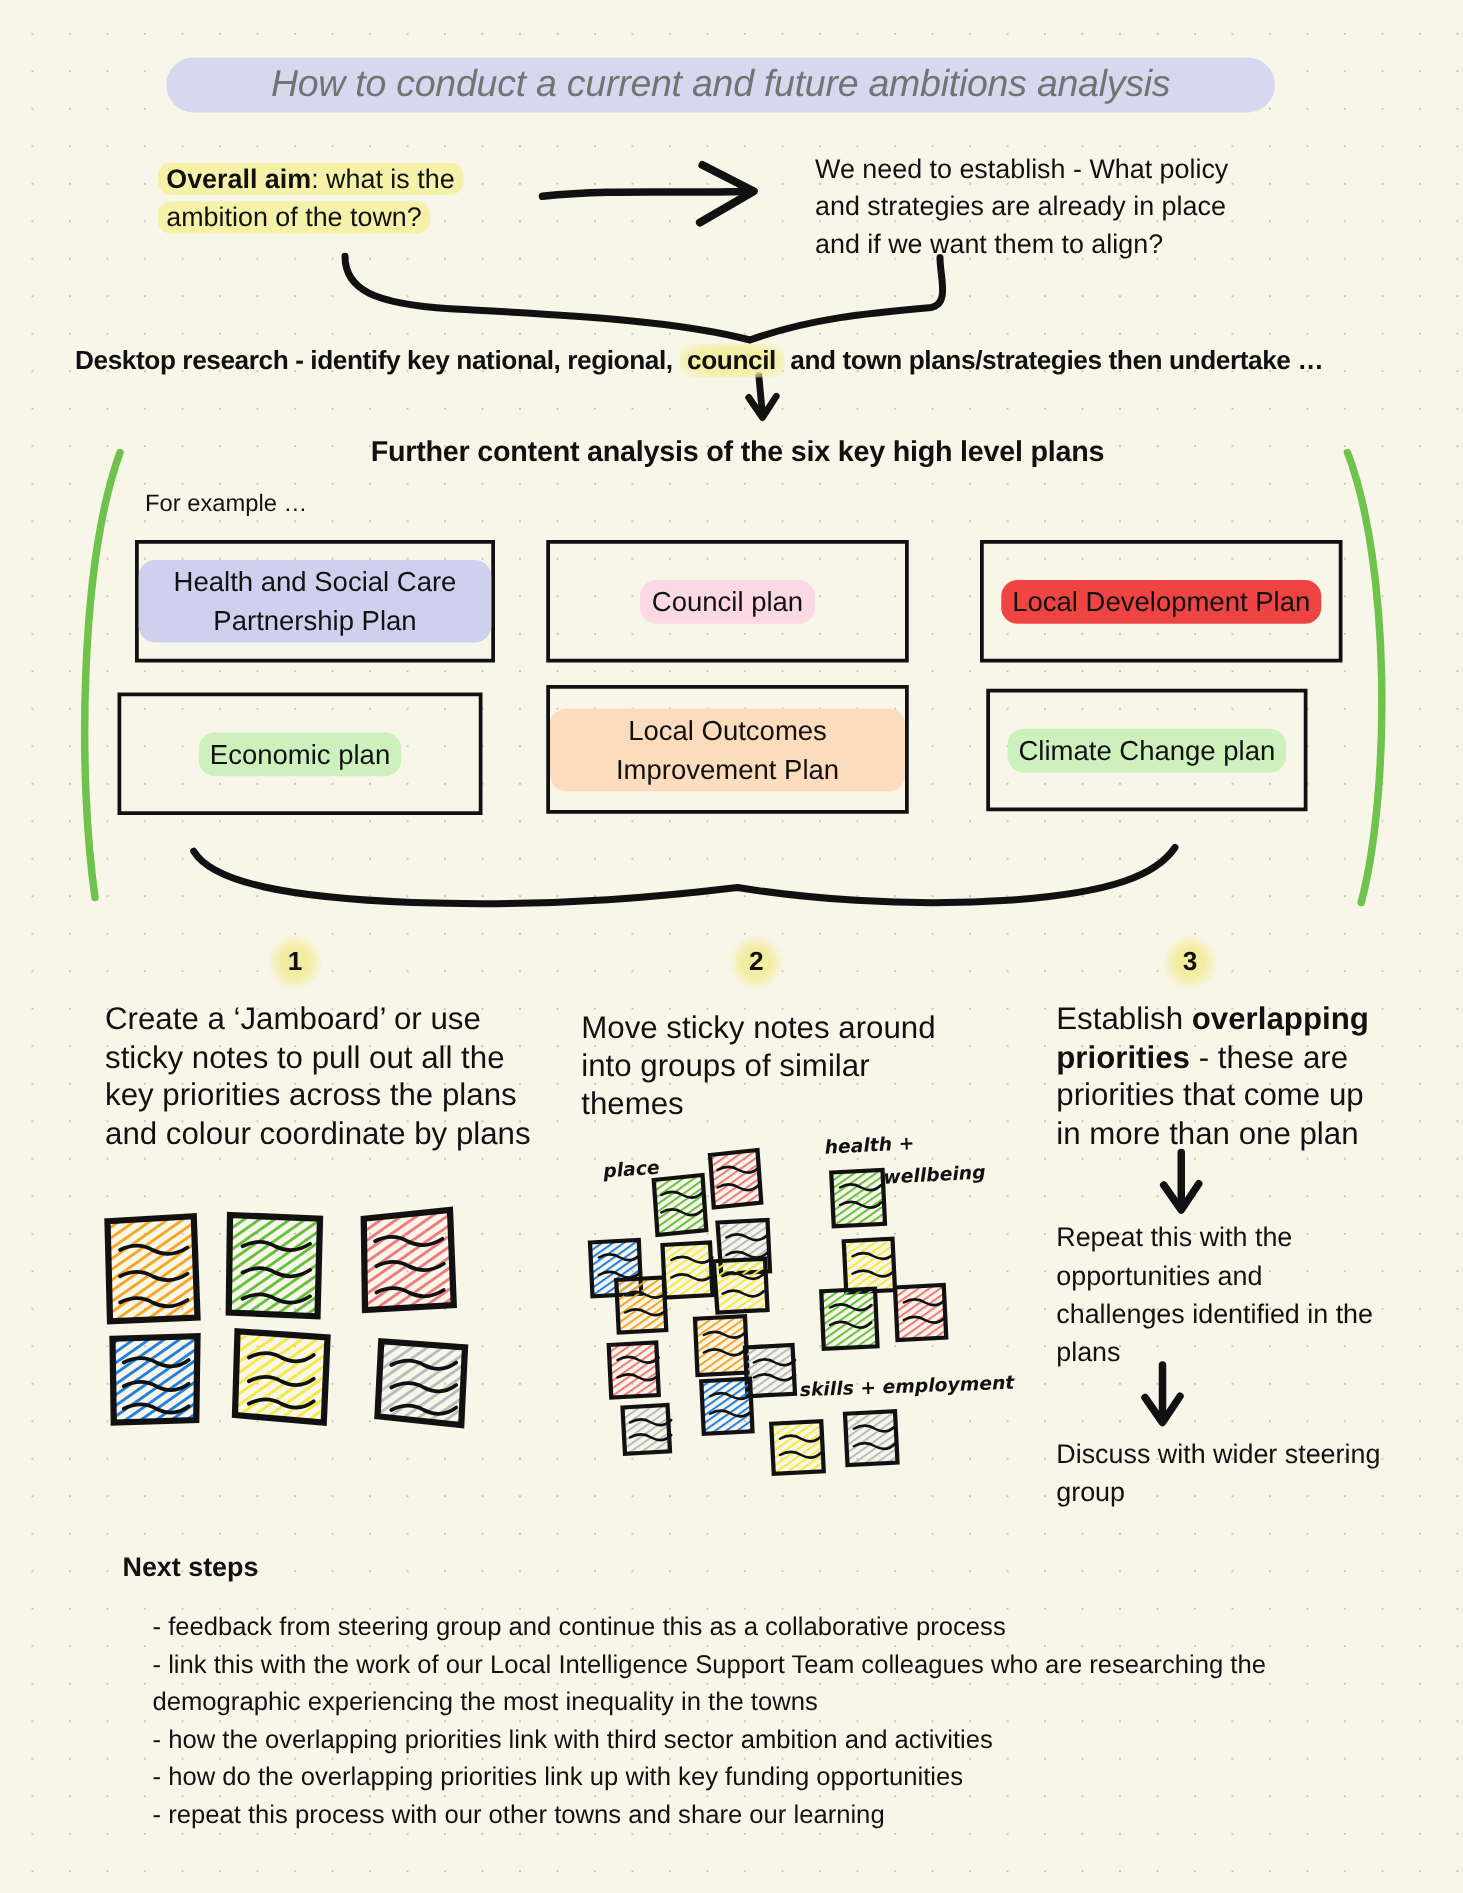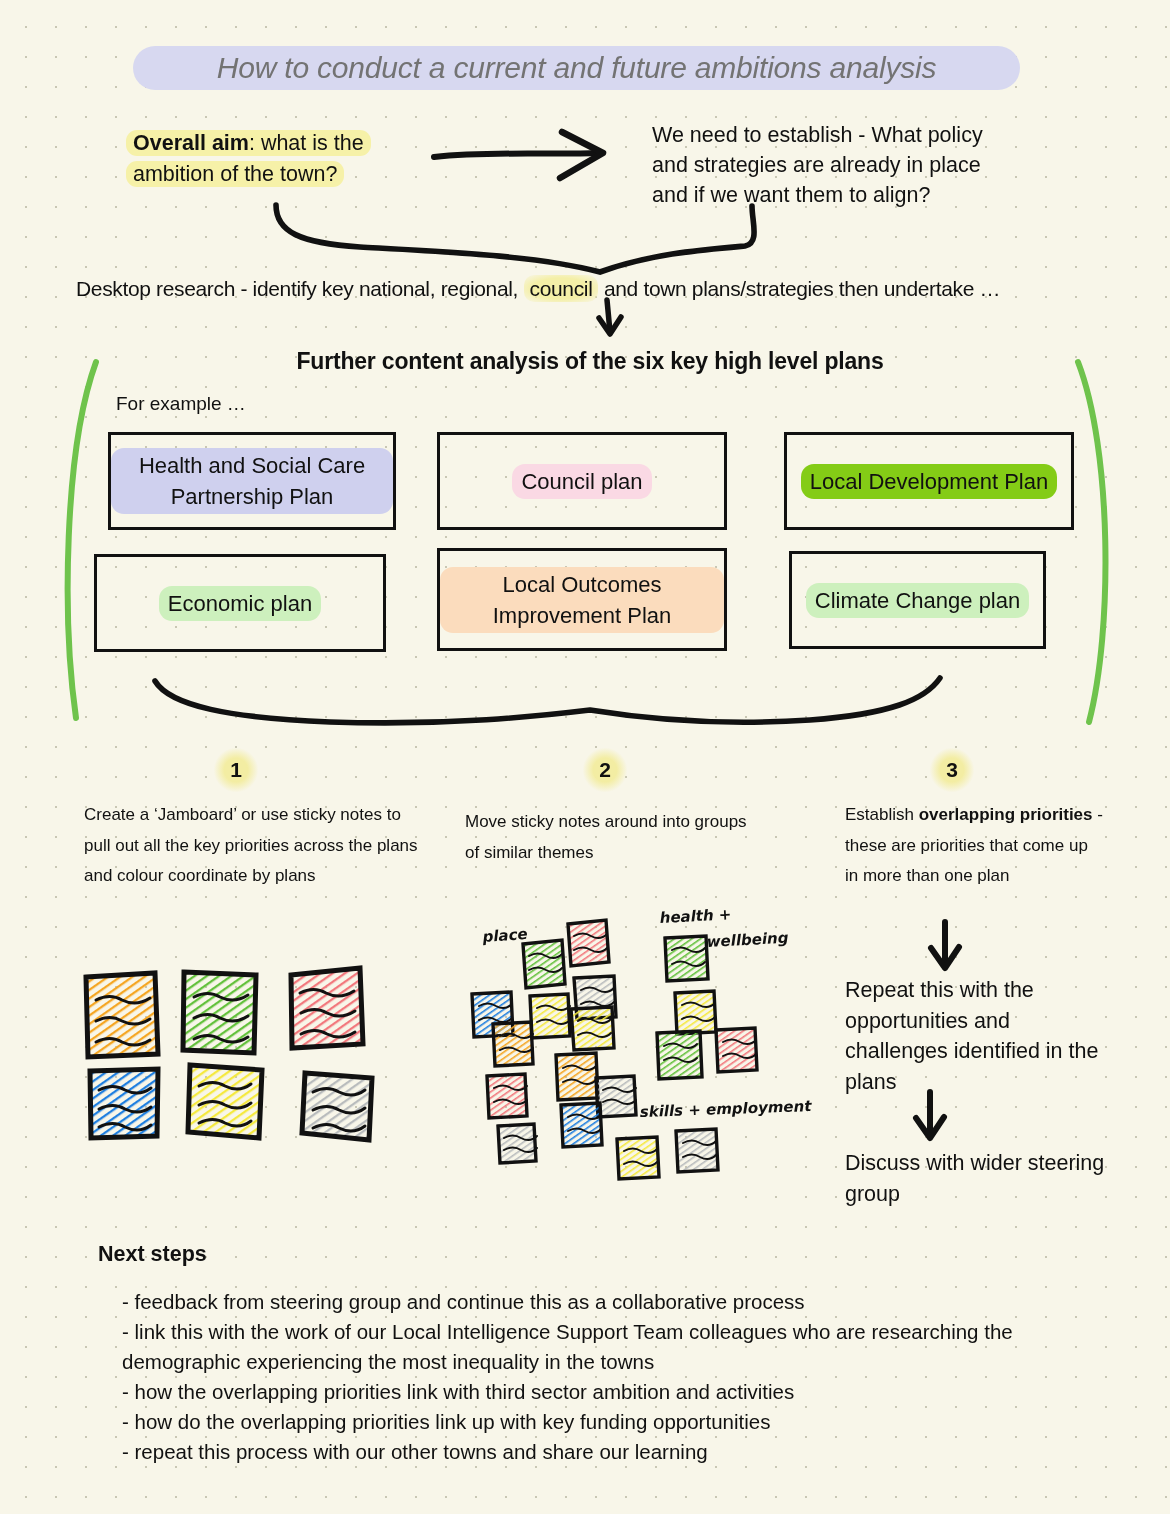--- a/index.html
+++ b/index.html
@@ -62,24 +62,24 @@
 
   #policy-note {
     left: 652px; top: 120px;
     width: 360px;
     font-size: 21.5px;
     line-height: 30px;
   }
 
   
   #desktop-research {
-    left: 76px; top: 277px;
+    left: 60px; top: 277px;
     width: 1090px;
     font-size: 21px;
-    font-weight: normal;
+    font-weight: bold;
     letter-spacing: -0.35px;
     white-space: nowrap;
   }
   .hl-yellow-soft {
     background: radial-gradient(ellipse at center, #f4efa7 55%, rgba(244,239,167,0) 100%);
     padding: 2px 6px;
     border-radius: 10px;
   }
 
   
@@ -104,21 +104,21 @@
     align-items: center;
     justify-content: center;
     text-align: center;
     font-size: 22px;
     line-height: 31px;
     background: transparent;
   }
   .plan-label { display: inline; }
   .hl-lav  { background: #cfd0ee; border-radius: 13px; padding: 2px 9px; box-decoration-break: clone; -webkit-box-decoration-break: clone;}
   .hl-pink { background: #fad9e4; border-radius: 13px; padding: 2px 9px; box-decoration-break: clone; -webkit-box-decoration-break: clone;}
-  .hl-cyan { background: #84cc16; border-radius: 13px; padding: 2px 9px; box-decoration-break: clone; -webkit-box-decoration-break: clone;}
+  .hl-cyan { background: #ef4444; border-radius: 13px; padding: 2px 9px; box-decoration-break: clone; -webkit-box-decoration-break: clone;}
   .hl-grn  { background: #cdf0bd; border-radius: 13px; padding: 2px 9px; box-decoration-break: clone; -webkit-box-decoration-break: clone;}
   .hl-org  { background: #fbdcbd; border-radius: 13px; padding: 2px 9px; box-decoration-break: clone; -webkit-box-decoration-break: clone;}
 
   #box-health   { left: 108px;  top: 432px; width: 288px; height: 98px; }
   #box-council  { left: 437px; top: 432px; width: 290px; height: 98px; }
   #box-localdev { left: 784px; top: 432px; width: 290px; height: 98px; }
   #box-economic { left: 94px;  top: 554px; width: 292px; height: 98px; }
   #box-outcomes { left: 437px; top: 548px; width: 290px; height: 103px; }
   #box-climate  { left: 789px; top: 551px; width: 257px; height: 98px; }
 
@@ -127,21 +127,21 @@
     width: 44px; height: 44px;
     display: flex; align-items: center; justify-content: center;
     font-size: 21px; font-weight: bold;
     background: radial-gradient(circle at center, #f3eda3 38%, rgba(243,237,163,0) 72%);
   }
   #step-num-1 { left: 214px; top: 748px; }
   #step-num-2 { left: 583px; top: 748px; }
   #step-num-3 { left: 930px; top: 748px; }
 
   
-  .step-text { font-size: 17px; line-height: 30.5px; }
+  .step-text { font-size: 25px; line-height: 30.5px; }
   #step-1-text { left: 84px;  top: 800px; width: 345px; }
   #step-2-text { left: 465px; top: 807px; width: 300px; }
   #step-3-text { left: 845px; top: 800px; width: 260px; }
   #step-3-repeat  { left: 845px; top: 975px; width: 265px; font-size: 21.5px; line-height: 30.5px; }
   #step-3-discuss { left: 845px; top: 1148px; width: 265px; font-size: 21.5px; line-height: 30.5px; }
 
   
   #next-steps-title {
     left: 98px; top: 1242px;
     font-size: 21.5px; font-weight: bold;

